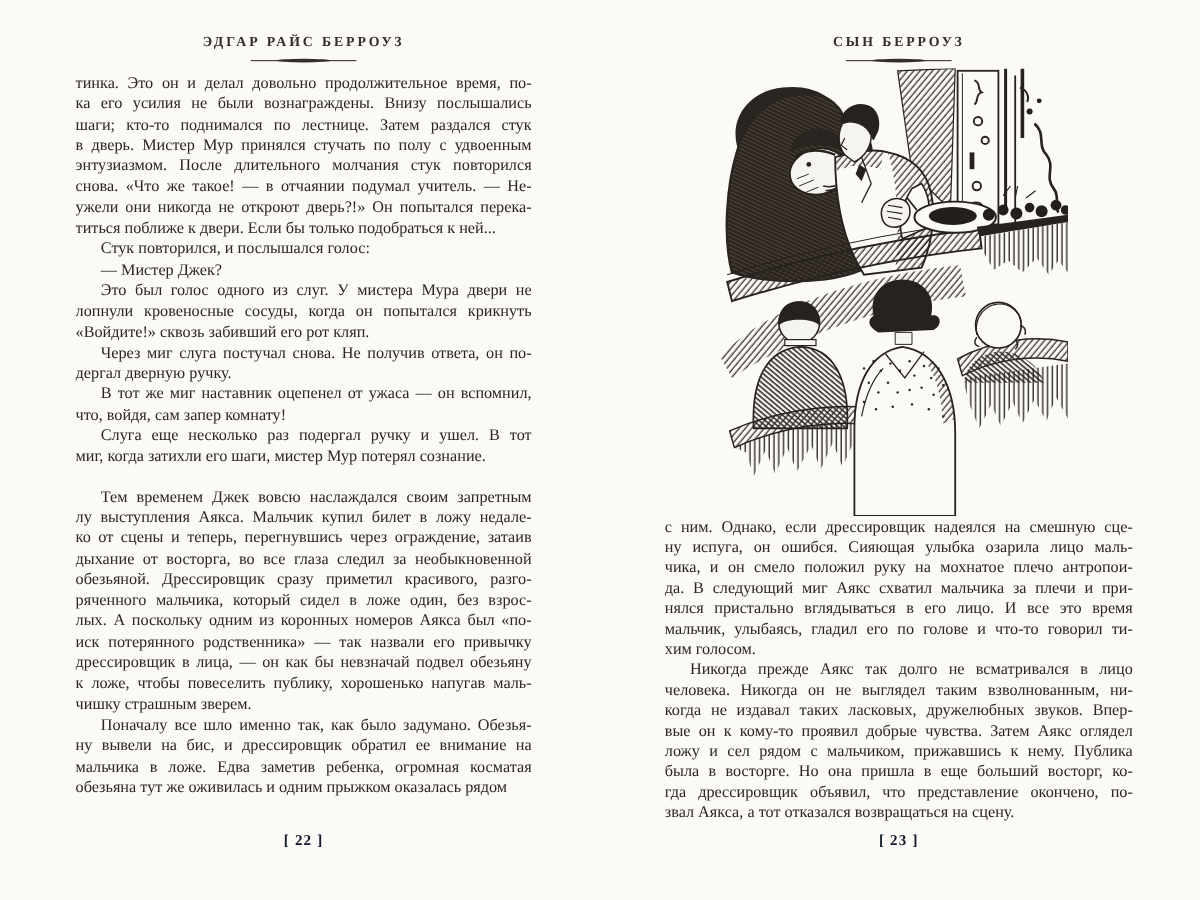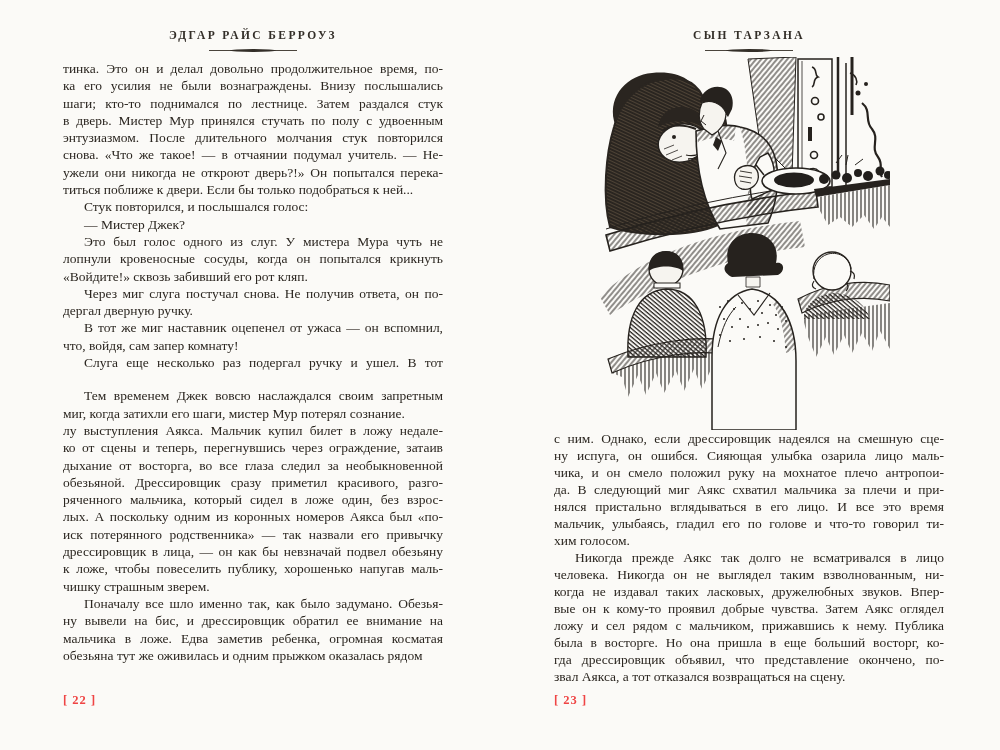--- a/index.html
+++ b/index.html
@@ -25,22 +25,22 @@
   .text-col{position:absolute;left:0;width:100%;font-size:13.5px;}
   #left-text{top:60px;}
   #right-text{top:430px;}
   .line{height:17.3px;line-height:17.3px;overflow:hidden;}
   .page-right .line{height:17px;line-height:17px;}
   .line.j{text-align:justify;text-align-last:justify;}
   .line.ind{text-indent:21px;}
   .line.gap{margin-top:16px;}
 
   .folio{
-    position:absolute;top:693px;left:0;right:0;
-    font-size:12.5px;font-weight:bold;letter-spacing:1px;color:#ef4444;
+    position:absolute;top:693px;left:0;right:0;text-align:center;
+    font-size:12.5px;font-weight:bold;letter-spacing:1px;color:#0f172a;
   }
 
   .illustration{position:absolute;top:57px;left:46px;width:290px;height:373px;}
   .illustration svg{display:block;width:100%;height:100%;}
 </style>
 </head>
 <body>
 
 <div class="spread">
 
@@ -51,50 +51,50 @@
         <div class="line j">тинка. Это он и делал довольно продолжительное время, по-</div>
         <div class="line j">ка его усилия не были вознаграждены. Внизу послышались</div>
         <div class="line j">шаги; кто-то поднимался по лестнице. Затем раздался стук</div>
         <div class="line j">в дверь. Мистер Мур принялся стучать по полу с удвоенным</div>
         <div class="line j">энтузиазмом. После длительного молчания стук повторился</div>
         <div class="line j">снова. «Что же такое! — в отчаянии подумал учитель. — Не-</div>
         <div class="line j">ужели они никогда не откроют дверь?!» Он попытался перека-</div>
         <div class="line">титься поближе к двери. Если бы только подобраться к ней...</div>
         <div class="line ind">Стук повторился, и послышался голос:</div>
         <div class="line ind">— Мистер Джек?</div>
-        <div class="line j ind">Это был голос одного из слуг. У мистера Мура чуть не</div>
+        <div class="line j ind">Это был голос одного из слуг. У мистера Мура двери не</div>
         <div class="line j">лопнули кровеносные сосуды, когда он попытался крикнуть</div>
         <div class="line">«Войдите!» сквозь забивший его рот кляп.</div>
         <div class="line j ind">Через миг слуга постучал снова. Не получив ответа, он по-</div>
         <div class="line">дергал дверную ручку.</div>
         <div class="line j ind">В тот же миг наставник оцепенел от ужаса — он вспомнил,</div>
         <div class="line">что, войдя, сам запер комнату!</div>
         <div class="line j ind">Слуга еще несколько раз подергал ручку и ушел. В тот</div>
+        <div class="line">миг, когда затихли его шаги, мистер Мур потерял сознание.</div>
         <div class="line j ind gap">Тем временем Джек вовсю наслаждался своим запретным</div>
-        <div class="line">миг, когда затихли его шаги, мистер Мур потерял сознание.</div>
         <div class="line j">лу выступления Аякса. Мальчик купил билет в ложу недале-</div>
         <div class="line j">ко от сцены и теперь, перегнувшись через ограждение, затаив</div>
         <div class="line j">дыхание от восторга, во все глаза следил за необыкновенной</div>
         <div class="line j">обезьяной. Дрессировщик сразу приметил красивого, разго-</div>
         <div class="line j">ряченного мальчика, который сидел в ложе один, без взрос-</div>
         <div class="line j">лых. А поскольку одним из коронных номеров Аякса был «по-</div>
         <div class="line j">иск потерянного родственника» — так назвали его привычку</div>
         <div class="line j">дрессировщик в лица, — он как бы невзначай подвел обезьяну</div>
         <div class="line j">к ложе, чтобы повеселить публику, хорошенько напугав маль-</div>
         <div class="line">чишку страшным зверем.</div>
         <div class="line j ind">Поначалу все шло именно так, как было задумано. Обезья-</div>
         <div class="line j">ну вывели на бис, и дрессировщик обратил ее внимание на</div>
         <div class="line j">мальчика в ложе. Едва заметив ребенка, огромная косматая</div>
         <div class="line">обезьяна тут же оживилась и одним прыжком оказалась рядом</div>
       </div>
     <div class="folio">[ 22 ]</div>
   </section>
 
   <section class="page page-right">
-    <div class="running-head">СЫН ТАРЗАНА</div>
+    <div class="running-head">СЫН БЕРРОУЗ</div>
     <div class="head-rule"></div>
 
     <div class="illustration">
       <svg viewBox="0 0 290 373" xmlns="http://www.w3.org/2000/svg">
         <defs>
           <pattern id="pd1" width="4" height="4" patternUnits="userSpaceOnUse" patternTransform="rotate(40)">
             <line x1="1" y1="0" x2="1" y2="4" stroke="#26221e" stroke-width="1"></line>
           </pattern>
           <pattern id="pd2" width="3.2" height="3.2" patternUnits="userSpaceOnUse" patternTransform="rotate(-50)">
             <line x1="1" y1="0" x2="1" y2="3.2" stroke="#26221e" stroke-width="1.3"></line>

